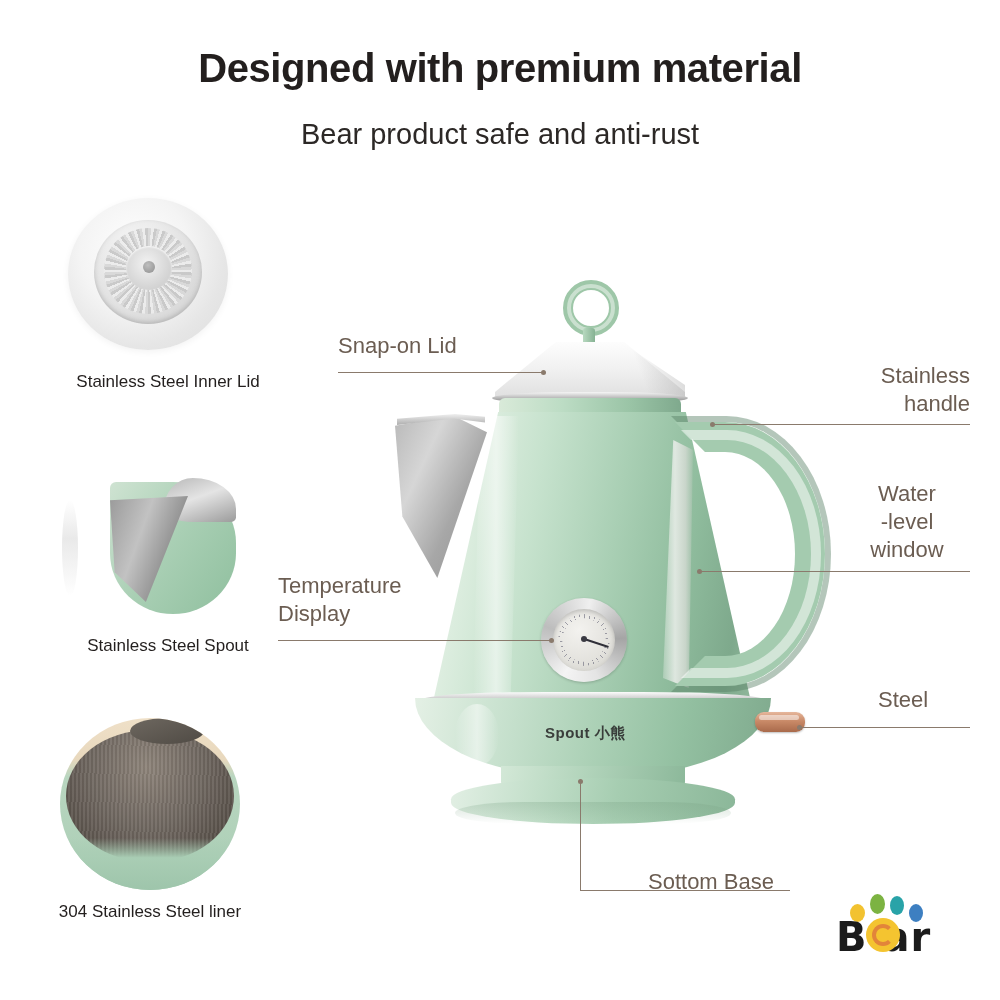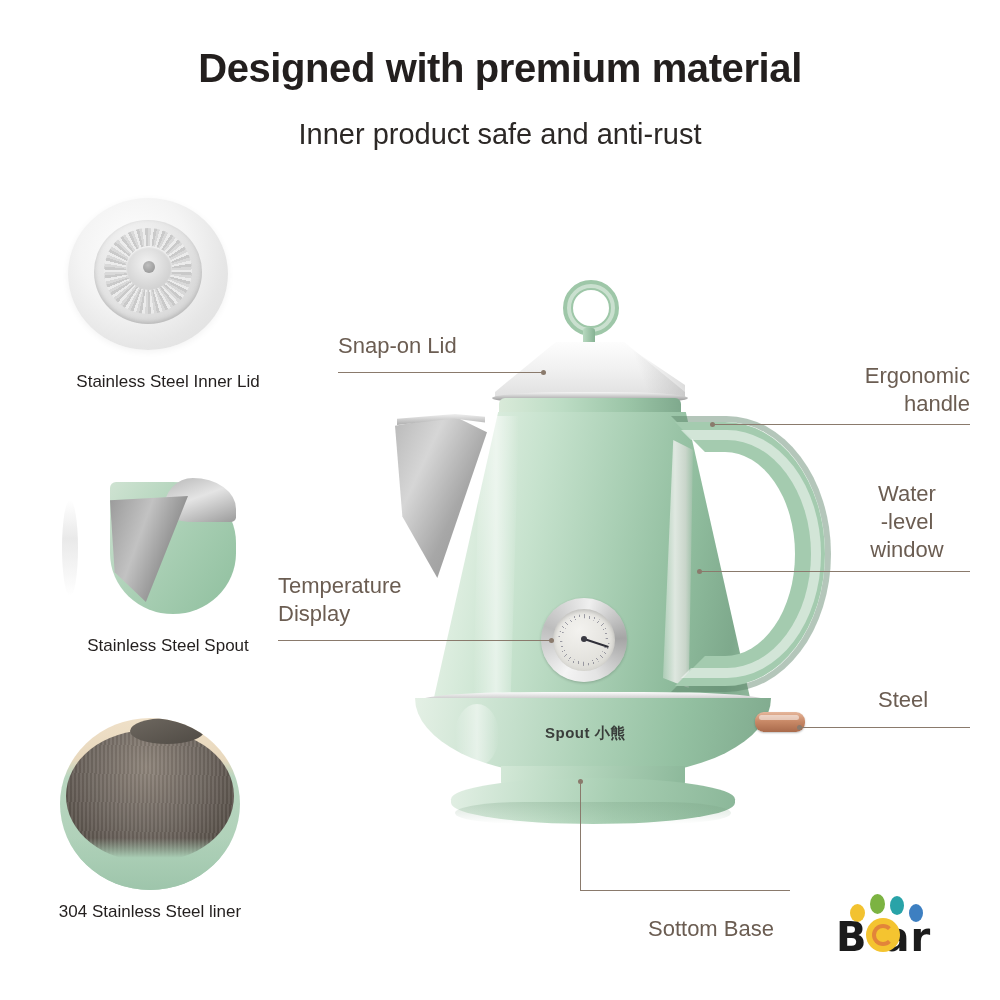--- a/index.html
+++ b/index.html
@@ -467,21 +467,21 @@
     border-right-color: transparent;
     box-sizing: border-box;
   }
 </style>
 </head>
 <body>
 
 <div id="page">
 
   <div id="headline">Designed with premium material</div>
-  <div id="subheadline">Inner product safe and anti-rust</div>
+  <div id="subheadline">Bear product safe and anti-rust</div>
 
   <div class="feature">
     <div id="feat-lid-art">
       <div id="feat-lid-ring2"></div>
       <div id="feat-lid-ring3"></div>
       <div id="feat-lid-ring4"></div>
       <div id="feat-lid-hub"></div>
     </div>
     <div class="feature-caption" style="left:28px; top:368px;">Stainless Steel
 Inner Lid</div>
@@ -537,21 +537,21 @@
     <div id="switch-hi"></div>
     <div id="base-neck"></div>
     <div id="base-plate"></div>
     <div id="base-plate-shadow"></div>
   </div>
 
   <div class="callout" style="left:338px; top:332px;text-align:right;">Snap-on Lid</div>
   <div class="leader" style="left:338px; top:372px; width:205px;"></div>
   <div class="leader-dot" style="left:541px; top:370px;"></div>
 
-  <div class="callout" style="left:770px; top:362px; width:200px; text-align:right;">Ergonomic
+  <div class="callout" style="left:770px; top:362px; width:200px; text-align:right;">Stainless
 handle</div>
   <div class="leader" style="left:712px; top:424px; width:258px;"></div>
   <div class="leader-dot" style="left:710px; top:422px;"></div>
 
   <div class="callout" style="left:844px; top:480px; width:126px; text-align:center;">Water
 -level
 window</div>
   <div class="leader" style="left:700px; top:571px; width:270px;"></div>
   <div class="leader-dot" style="left:697px; top:569px;"></div>
 
@@ -560,21 +560,21 @@
   <div class="leader" style="left:278px; top:640px; width:273px;"></div>
   <div class="leader-dot" style="left:549px; top:638px;"></div>
 
   <div class="callout" style="left:878px; top:686px;">Steel</div>
   <div class="leader" style="left:800px; top:727px; width:170px;"></div>
   <div class="leader-dot" style="left:797px; top:725px;"></div>
 
   <div class="leader-dot" style="left:578px; top:779px;"></div>
   <div class="leader-v" style="left:580px; top:781px; height:110px;"></div>
   <div class="leader" style="left:580px; top:890px; width:210px;"></div>
-  <div class="callout" style="left:648px; top:868px;margin-top:47px;">Sottom Base</div>
+  <div class="callout" style="left:648px; top:868px;">Sottom Base</div>
 
   <div id="bear-logo">
     <div class="paw-pad" id="pad-y"></div>
     <div class="paw-pad" id="pad-g"></div>
     <div class="paw-pad" id="pad-t"></div>
     <div class="paw-pad" id="pad-b"></div>
     <div id="bear-word">B   ar</div>
     <div id="bear-e"></div>
     <div id="bear-e-spiral"></div>
   </div>

